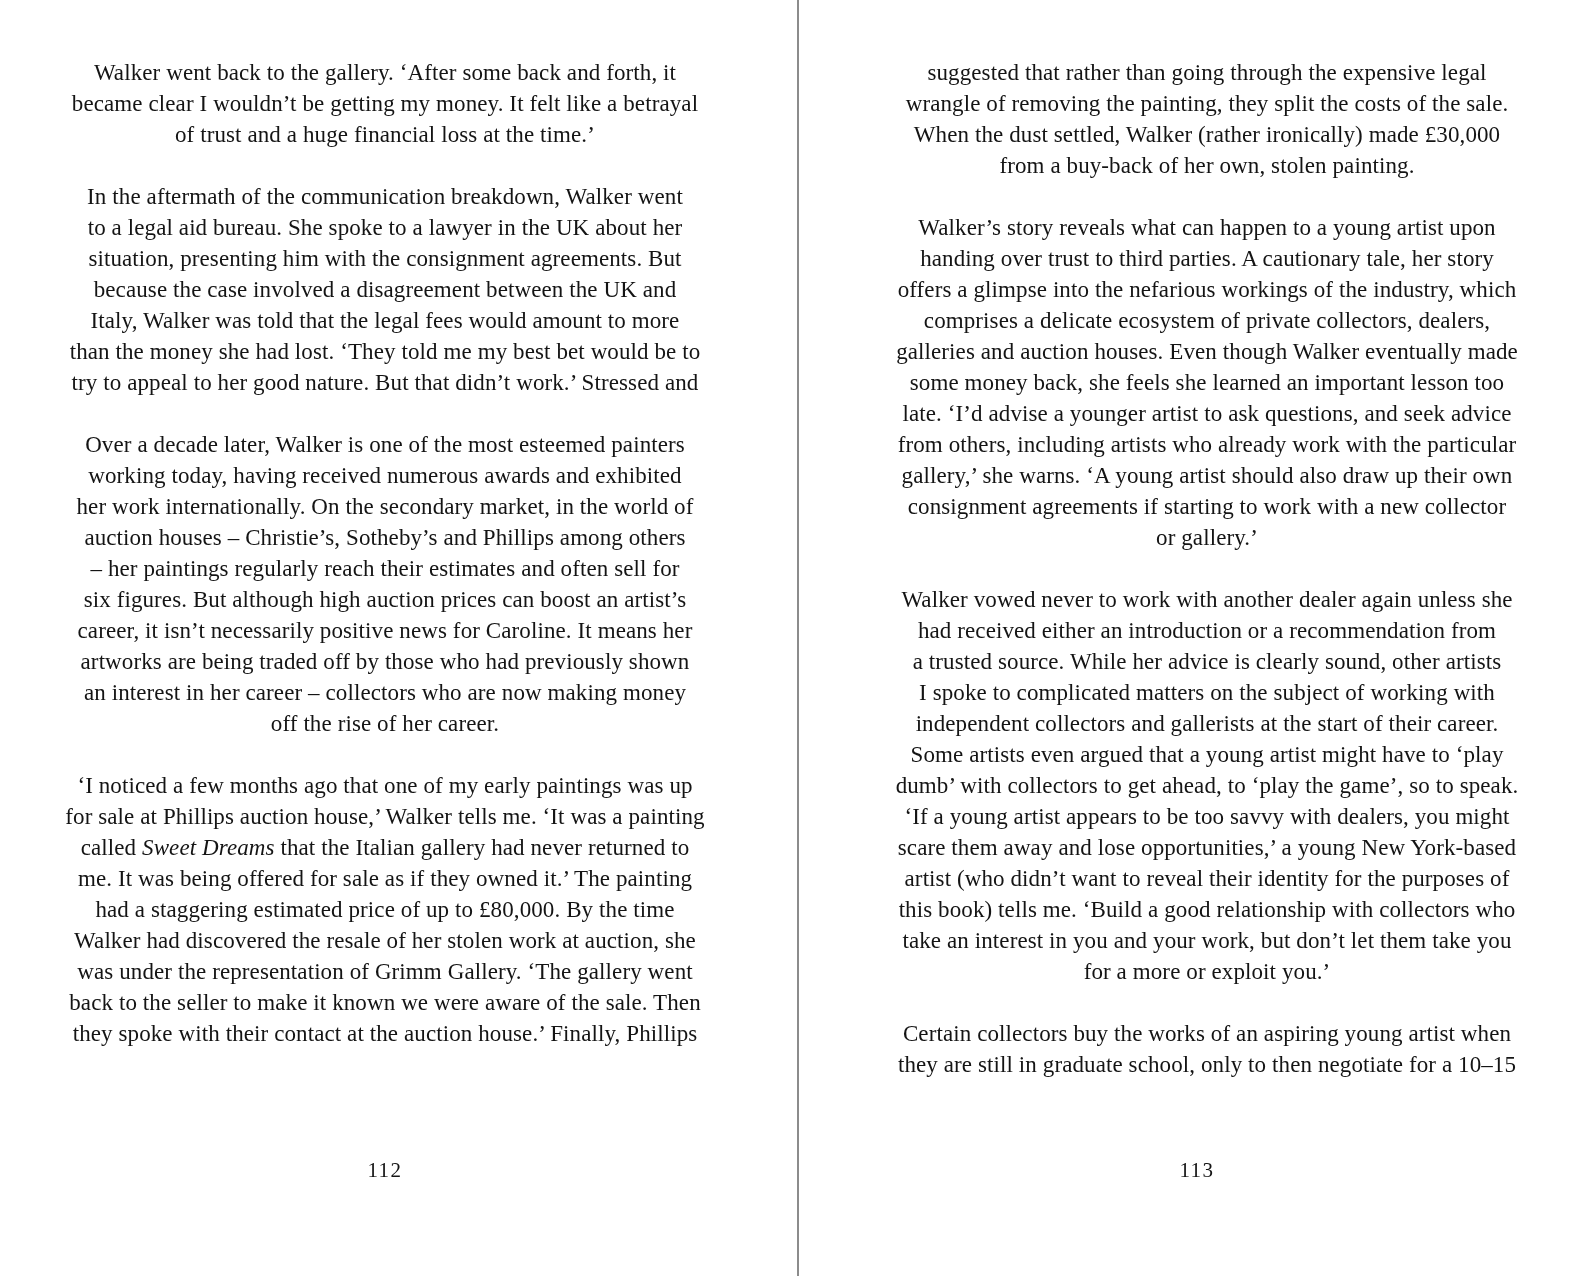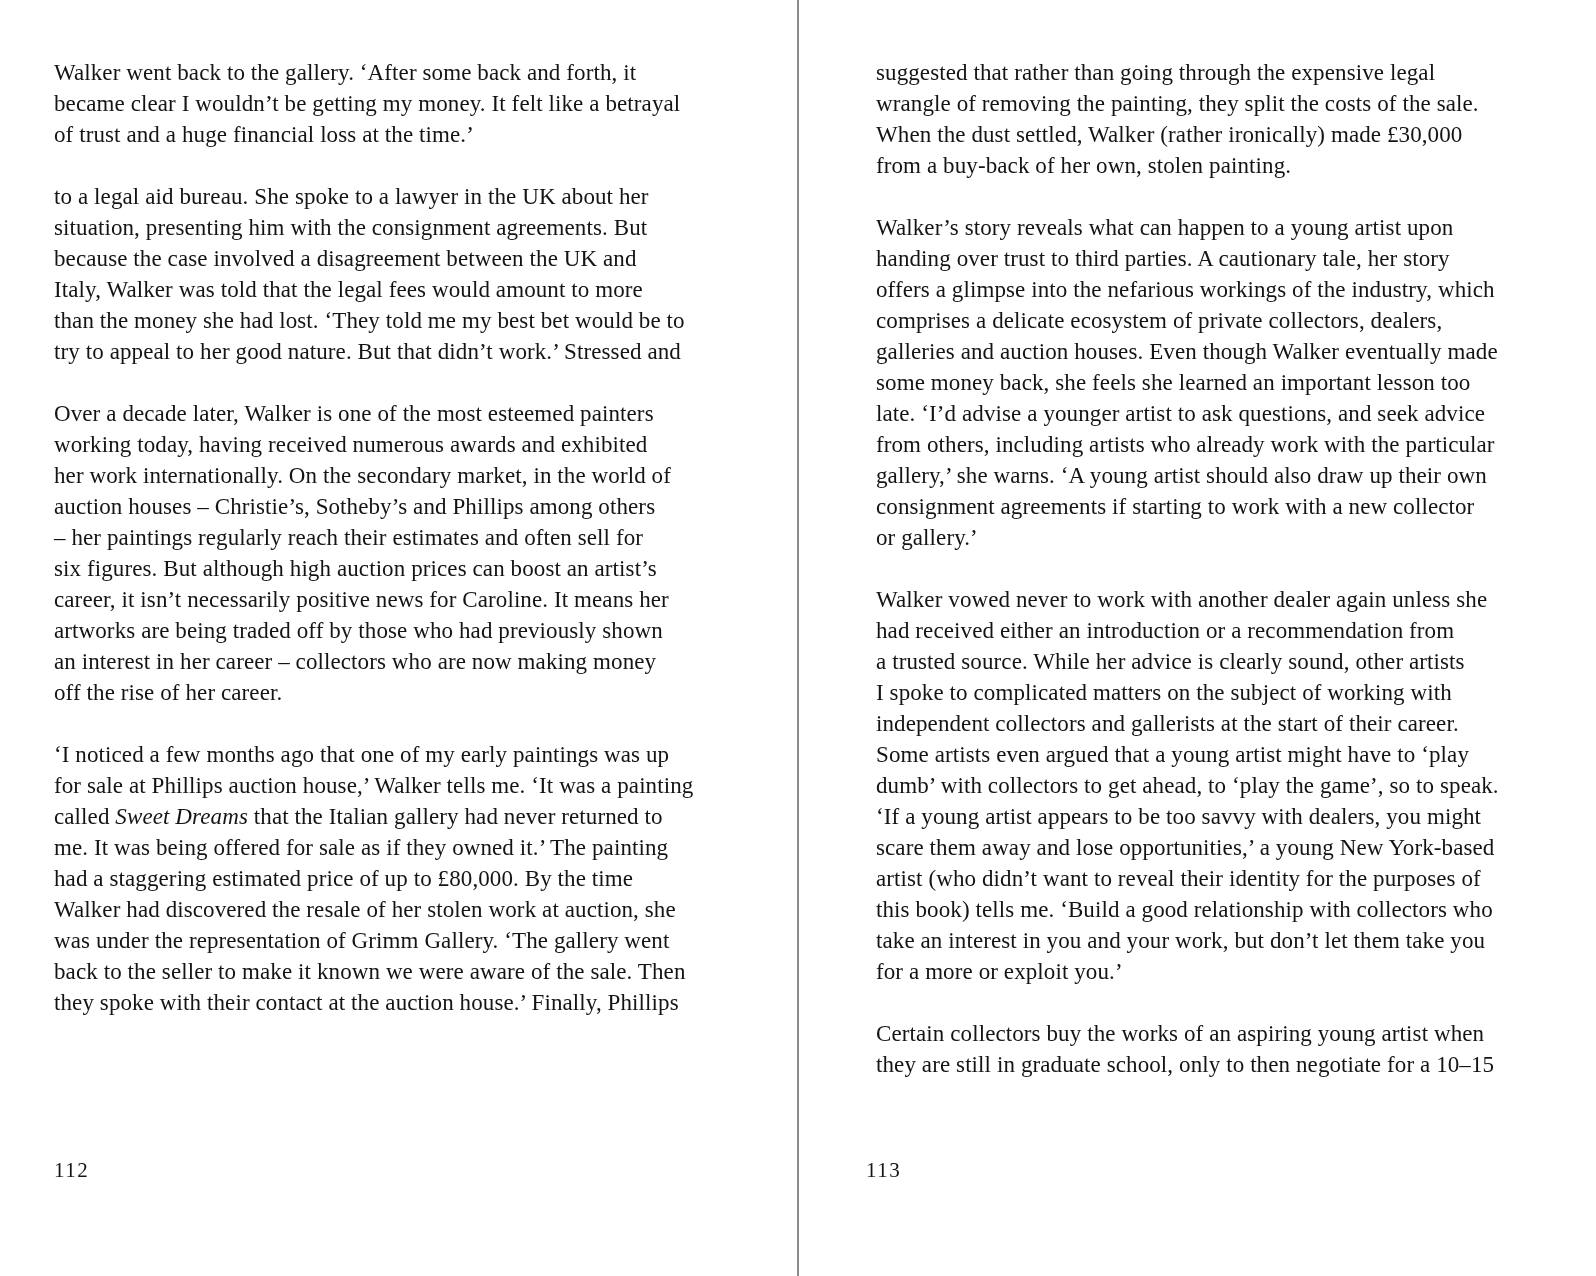--- a/index.html
+++ b/index.html
@@ -40,29 +40,29 @@
     position: absolute;
     top: 57px;
     width: 662px;
     font-size: 23px;
     line-height: 31px;
     white-space: nowrap;
     letter-spacing: 0.1px;
   }
   .page-left  .text-block { left: 54px; }
   .page-right .text-block { left: 78px; }
-  .paragraph { margin: 0 0 31px 0; }
+  .paragraph { margin: 0 0 31px 0; text-align: center; }
   .paragraph:last-child { margin-bottom: 15px; }
   .line { height: 31px; }
   .italic { font-style: italic; }
   .page-number {
     position: absolute;
     top: 1158px;
     width: 662px;
-    text-align: left;
+    text-align: center;
     font-size: 21px;
     letter-spacing: 1.5px;
     font-variant-numeric: oldstyle-nums;
     color: #141414;
   }
   .page-left  .page-number { left: 54px; }
   .page-right .page-number { left: 68px; }
 </style>
 </head>
 <body>
@@ -70,20 +70,21 @@
 <div class="spread">
 
   <div class="page page-left">
     <div class="text-block">
         <div class="paragraph">
           <div class="line">Walker went back to the gallery. ‘After some back and forth, it</div>
           <div class="line">became clear I wouldn’t be getting my money. It felt like a betrayal</div>
           <div class="line">of trust and a huge financial loss at the time.’</div>
         </div>
         <div class="paragraph">
+          <div class="line">In the aftermath of the communication breakdown, Walker went</div>
           <div class="line">to a legal aid bureau. She spoke to a lawyer in the UK about her</div>
           <div class="line">situation, presenting him with the consignment agreements. But</div>
           <div class="line">because the case involved a disagreement between the UK and</div>
           <div class="line">Italy, Walker was told that the legal fees would amount to more</div>
           <div class="line">than the money she had lost. ‘They told me my best bet would be to</div>
           <div class="line">try to appeal to her good nature. But that didn’t work.’ Stressed and</div>
         </div>
         <div class="paragraph">
           <div class="line">Over a decade later, Walker is one of the most esteemed painters</div>
           <div class="line">working today, having received numerous awards and exhibited</div>

